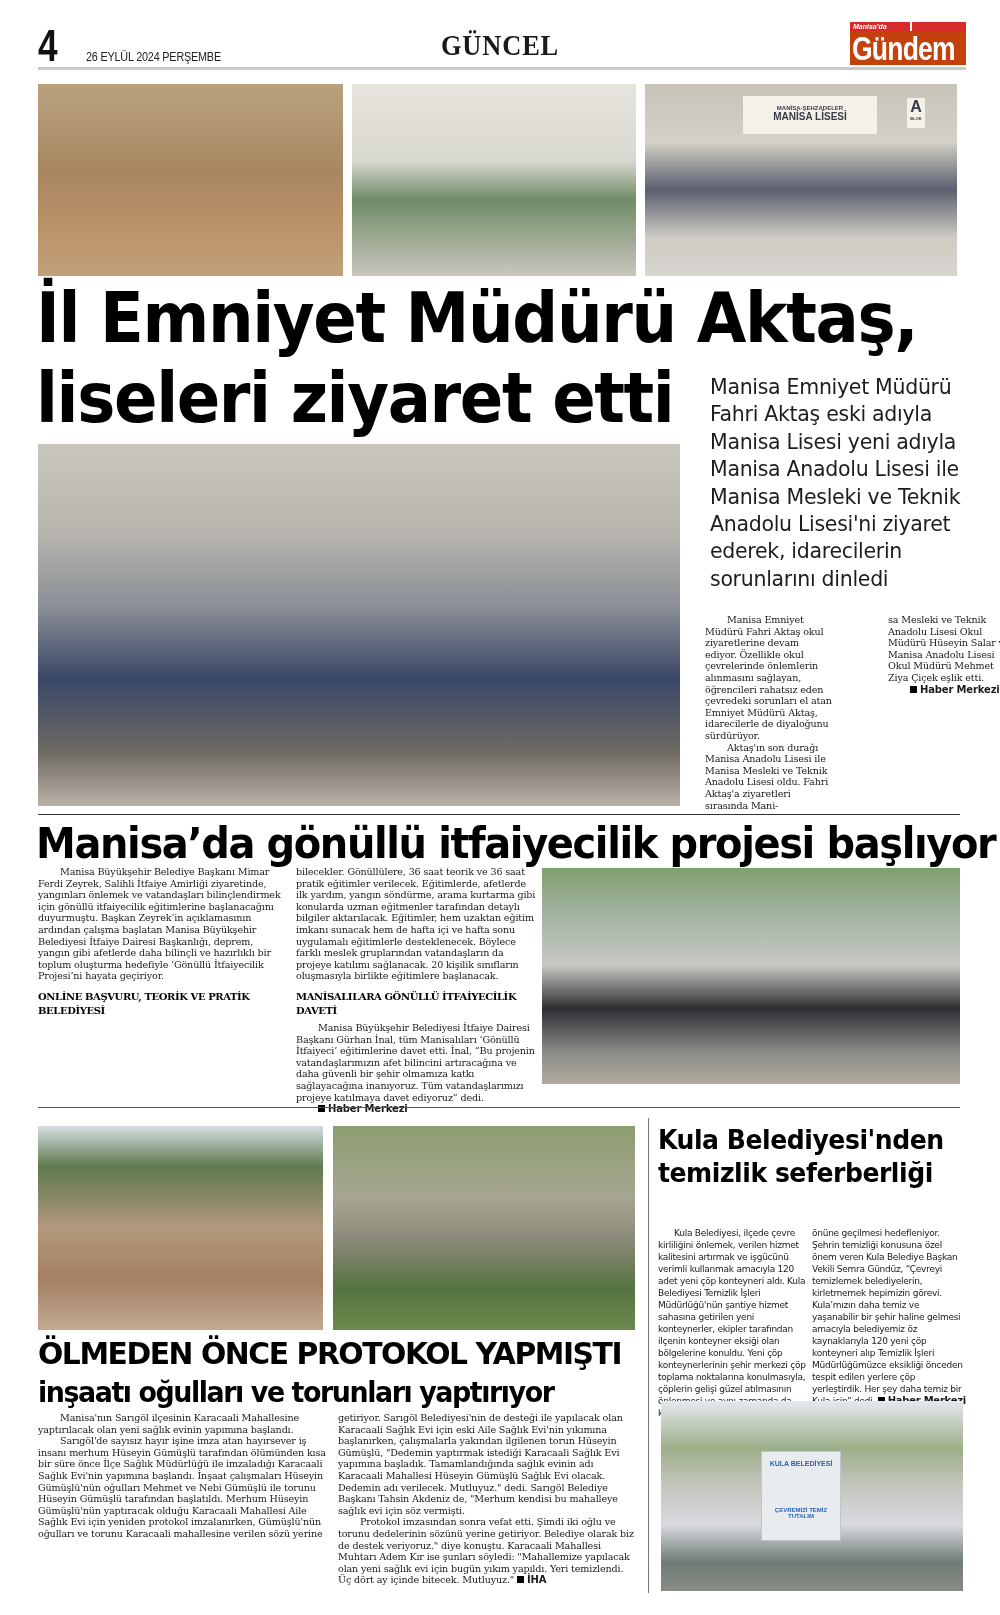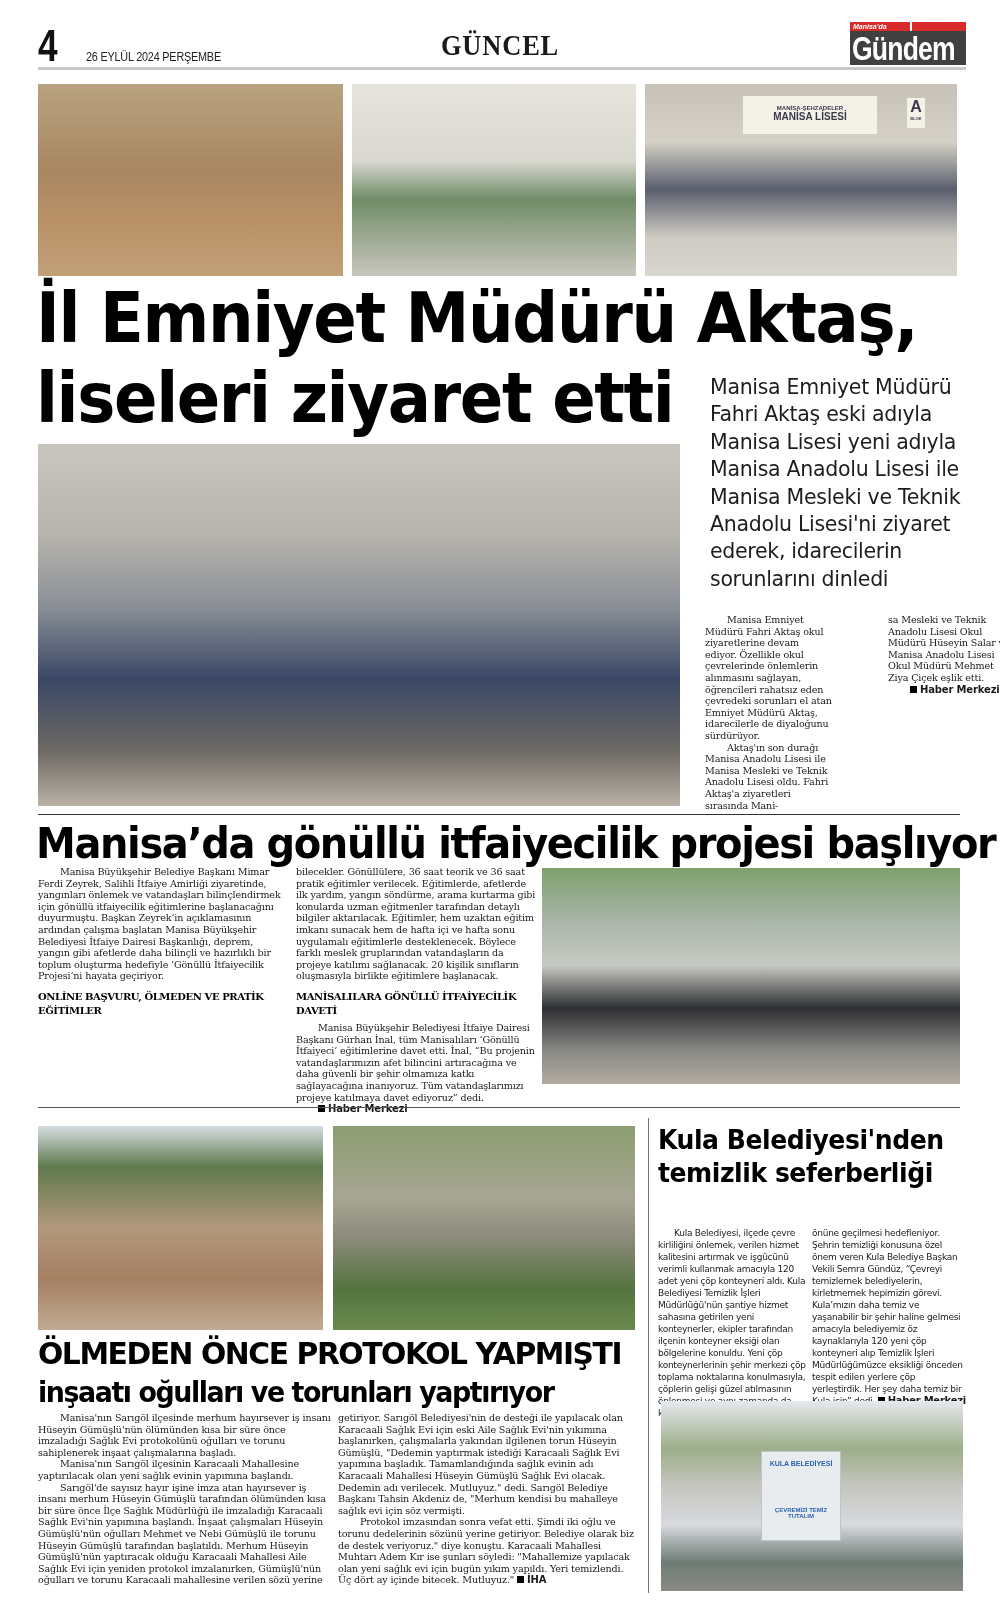--- a/index.html
+++ b/index.html
@@ -10,21 +10,21 @@
 
   
   .page-num { left: 38px; top: 24px; font-family: "Liberation Sans", sans-serif; font-weight: bold; font-size: 44px; line-height: 44px; color: #111; transform: scaleX(0.8); transform-origin: left; }
   .date { left: 86px; top: 50px; font-family: "Liberation Sans", sans-serif; font-size: 12px; color: #222; transform: scaleX(0.9); transform-origin: left; letter-spacing: -0.2px; }
   .section { left: 0; width: 1000px; top: 28px; text-align: center; font-family: "Liberation Serif", serif; font-weight: bold; font-size: 30px; letter-spacing: 1px; transform: scaleX(0.88); }
   .header-rule { left: 38px; top: 67px; width: 928px; height: 3px; background: #c9c9c9; }
 
   .logo { left: 850px; top: 22px; width: 116px; height: 43px; }
   .logo .top-left { position: absolute; left: 0; top: 0; width: 60px; height: 9px; background: #d82a2a; color: #fff; font-family: "Liberation Sans", sans-serif; font-style: italic; font-weight: bold; font-size: 7px; line-height: 9px; padding-left: 3px; }
   .logo .top-right { position: absolute; left: 62px; top: 0; width: 54px; height: 9px; background: #d82a2a; }
-  .logo .body { position: absolute; left: 0; top: 9px; width: 116px; height: 34px; background: #404040; color: #fff; font-family: "Liberation Sans", sans-serif; font-weight: bold; font-size: 34px; line-height: 34px; text-align: left; padding-left: 2px; letter-spacing: -1px; overflow: hidden; }
+  .logo .body { position: absolute; left: 0; top: 9px; width: 116px; height: 34px; background: #c2410c; color: #fff; font-family: "Liberation Sans", sans-serif; font-weight: bold; font-size: 34px; line-height: 34px; text-align: left; padding-left: 2px; letter-spacing: -1px; overflow: hidden; }
   .logo .body span { display: inline-block; transform: scaleX(0.78); transform-origin: left; }
 
   
   .photo { overflow: hidden; }
   .photo-office { left: 38px; top: 84px; width: 305px; height: 192px; background: linear-gradient(180deg,#b9a27f 0%, #a88762 45%, #b89066 70%, #c2a078 100%); }
   .photo-classroom { left: 352px; top: 84px; width: 284px; height: 192px; background: linear-gradient(180deg,#e6e4dc 0%, #d9d8d0 40%, #6f8c67 60%, #c9c6bd 100%); }
   .photo-school { left: 645px; top: 84px; width: 312px; height: 192px; background: linear-gradient(180deg,#c6c2b7 0%, #d5d1c6 30%, #5a5f6e 55%, #cfcbc3 80%, #d8d6d0 100%); }
   .photo-workshop { left: 38px; top: 444px; width: 642px; height: 362px; background: linear-gradient(180deg,#c9c6bf 0%, #b7b4ad 25%, #8a8f96 45%, #3a4766 65%, #6e6a64 85%, #b9b2a6 100%); }
   .photo-firefighters { left: 542px; top: 868px; width: 418px; height: 216px; background: linear-gradient(180deg,#7fa06e 0%, #a9b6a8 25%, #c7c9c3 45%, #2e2f33 65%, #8b8a86 85%, #b2ab9f 100%); }
   .photo-excavator { left: 38px; top: 1126px; width: 285px; height: 204px; background: linear-gradient(180deg,#d6dde2 0%, #5f7a4e 20%, #b3987c 50%, #a57f62 75%, #c1ab92 100%); }
@@ -110,41 +110,40 @@
   <p style="text-indent:0">sa Mesleki ve Teknik Anadolu Lisesi Okul Müdürü Hüseyin Salar ve Manisa Anadolu Lisesi Okul Müdürü Mehmet Ziya Çiçek eşlik etti.</p>
   <p class="credit"><span class="sq"></span><span>Haber Merkezi</span></p>
 </div>
 
 <div class="abs rule rule-1"></div>
 
 <div class="abs hl hl-2">Manisa’da gönüllü itfaiyecilik projesi başlıyor</div>
 
 <div class="abs body-text fire-col1">
   <p>Manisa Büyükşehir Belediye Başkanı Mimar Ferdi Zeyrek, Salihli İtfaiye Amirliği ziyaretinde, yangınları önlemek ve vatandaşları bilinçlendirmek için gönüllü itfaiyecilik eğitimlerine başlanacağını duyurmuştu. Başkan Zeyrek’in açıklamasının ardından çalışma başlatan Manisa Büyükşehir Belediyesi İtfaiye Dairesi Başkanlığı, deprem, yangın gibi afetlerde daha bilinçli ve hazırlıklı bir toplum oluşturma hedefiyle ‘Gönüllü İtfaiyecilik Projesi’ni hayata geçiriyor.</p>
-  <div class="subhead">ONLİNE BAŞVURU, ÖLMEDEN VE PRATİK EĞİTİMLER</div>
+  <div class="subhead">ONLİNE BAŞVURU, TEORİK VE PRATİK BELEDİYESİ</div>
 </div>
 <div class="abs body-text fire-col2">
   <p style="text-indent:0">bilecekler. Gönüllülere, 36 saat teorik ve 36 saat pratik eğitimler verilecek. Eğitimlerde, afetlerde ilk yardım, yangın söndürme, arama kurtarma gibi konularda uzman eğitmenler tarafından detaylı bilgiler aktarılacak. Eğitimler, hem uzaktan eğitim imkanı sunacak hem de hafta içi ve hafta sonu uygulamalı eğitimlerle desteklenecek. Böylece farklı meslek gruplarından vatandaşların da projeye katılımı sağlanacak. 20 kişilik sınıfların oluşmasıyla birlikte eğitimlere başlanacak.</p>
   <div class="subhead">MANİSALILARA GÖNÜLLÜ İTFAİYECİLİK DAVETİ</div>
   <p>Manisa Büyükşehir Belediyesi İtfaiye Dairesi Başkanı Gürhan İnal, tüm Manisalıları ‘Gönüllü İtfaiyeci’ eğitimlerine davet etti. İnal, “Bu projenin vatandaşlarımızın afet bilincini artıracağına ve daha güvenli bir şehir olmamıza katkı sağlayacağına inanıyoruz. Tüm vatandaşlarımızı projeye katılmaya davet ediyoruz” dedi.</p>
   <p class="credit"><span class="sq"></span><span>Haber Merkezi</span></p>
 </div>
 <div class="abs photo photo-firefighters"></div>
 
 <div class="abs rule rule-2"></div>
 <div class="abs vrule"></div>
 
 <div class="abs photo photo-excavator"></div>
 <div class="abs photo photo-demolition"></div>
 <div class="abs hl hl-3">
   <div style="font-size:31px;">ÖLMEDEN ÖNCE PROTOKOL YAPMIŞTI</div>
   <div style="font-size:28px;">inşaatı oğulları ve torunları yaptırıyor</div>
 </div>
 <div class="abs body-text sarigol-col1">
-  <p>Manisa'nın Sarıgöl ilçesinde merhum hayırsever iş insanı Hüseyin Gümüşlü'nün ölümünden kısa bir süre önce imzaladığı Sağlık Evi protokolünü oğulları ve torunu sahiplenerek inşaat çalışmalarına başladı.</p>
   <p>Manisa'nın Sarıgöl ilçesinin Karacaali Mahallesine yaptırılacak olan yeni sağlık evinin yapımına başlandı.</p>
   <p>Sarıgöl'de sayısız hayır işine imza atan hayırsever iş insanı merhum Hüseyin Gümüşlü tarafından ölümünden kısa bir süre önce İlçe Sağlık Müdürlüğü ile imzaladığı Karacaali Sağlık Evi'nin yapımına başlandı. İnşaat çalışmaları Hüseyin Gümüşlü'nün oğulları Mehmet ve Nebi Gümüşlü ile torunu Hüseyin Gümüşlü tarafından başlatıldı. Merhum Hüseyin Gümüşlü'nün yaptıracak olduğu Karacaali Mahallesi Aile Sağlık Evi için yeniden protokol imzalanırken, Gümüşlü'nün oğulları ve torunu Karacaali mahallesine verilen sözü yerine</p>
 </div>
 <div class="abs body-text sarigol-col2">
   <p style="text-indent:0">getiriyor. Sarıgöl Belediyesi'nin de desteği ile yapılacak olan Karacaali Sağlık Evi için eski Aile Sağlık Evi'nin yıkımına başlanırken, çalışmalarla yakından ilgilenen torun Hüseyin Gümüşlü, "Dedemin yaptırmak istediği Karacaali Sağlık Evi yapımına başladık. Tamamlandığında sağlık evinin adı Karacaali Mahallesi Hüseyin Gümüşlü Sağlık Evi olacak. Dedemin adı verilecek. Mutluyuz." dedi. Sarıgöl Belediye Başkanı Tahsin Akdeniz de, "Merhum kendisi bu mahalleye sağlık evi için söz vermişti.</p>
   <p><span>Protokol imzasından sonra vefat etti. Şimdi iki oğlu ve torunu dedelerinin sözünü yerine getiriyor. Belediye olarak biz de destek veriyoruz." diye konuştu. Karacaali Mahallesi Muhtarı Adem Kır ise şunları söyledi: "Mahallemize yapılacak olan yeni sağlık evi için bugün yıkım yapıldı. Yeri temizlendi. Üç dört ay içinde bitecek. Mutluyuz."</span> <span class="credit"><span class="sq"></span><span>İHA</span></span></p>
 </div>
 
 <div class="abs hl hl-kula">
   <div>Kula Belediyesi'nden</div>

